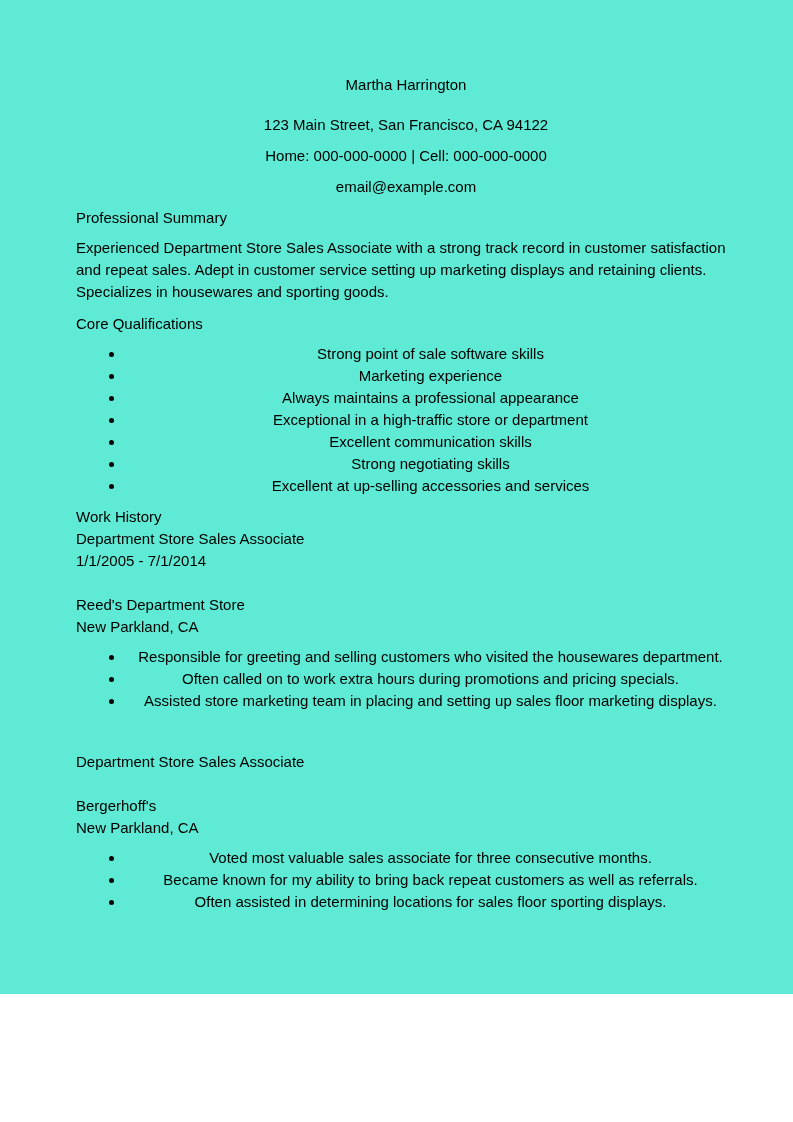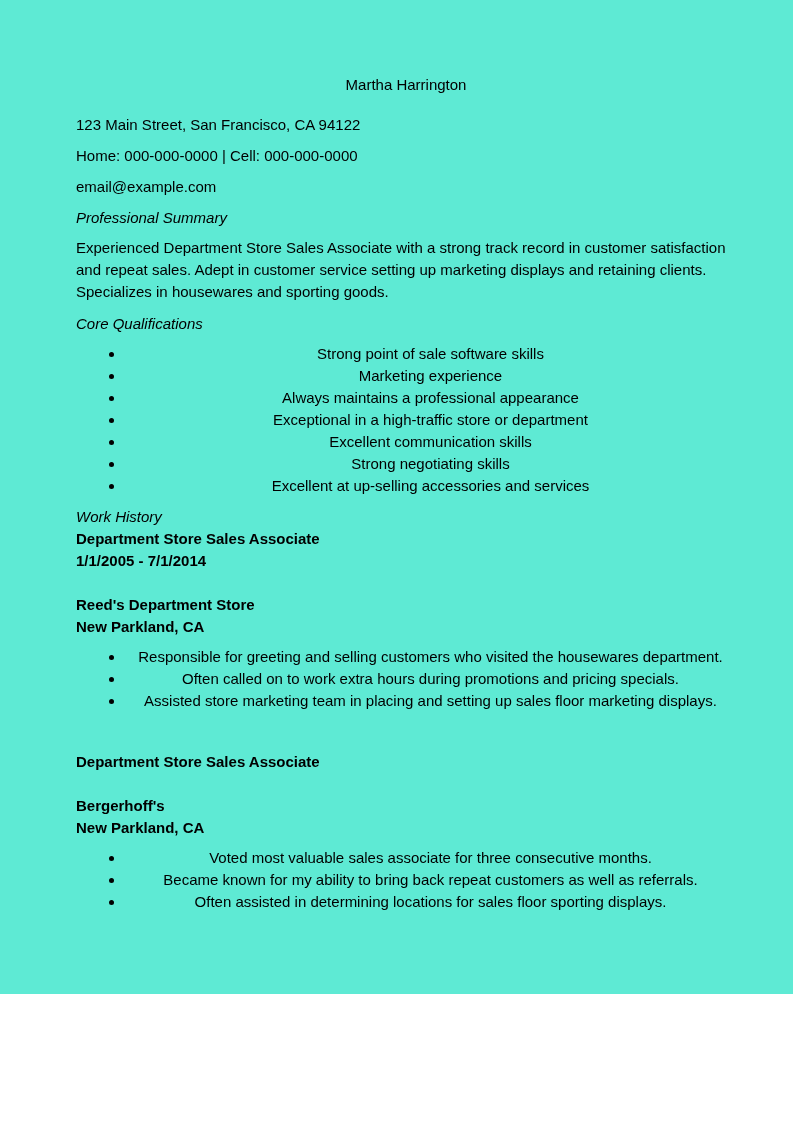--- a/index.html
+++ b/index.html
@@ -19,35 +19,34 @@
     line-height: 22px;
     color: #000000;
     overflow: hidden;
   }
   p { margin: 0; }
   .name {
     text-align: center;
     margin-bottom: 18px;
   }
   .contact {
-    text-align: left;
+    text-align: center;
     margin-bottom: 9px;
   }
   .heading {
     margin-top: 0;
     margin-bottom: 8px;
-    font-style: italic;
   }
   .heading--tight {
     margin-bottom: 0;
   }
   .body-text {
     margin-bottom: 10px;
   }
-  .bold { font-weight: bold; }
+  .bold { font-weight: normal; }
   ul.bullets {
     list-style-type: disc;
     margin: 8px 0 9px 0;
     padding-left: 49px;
     text-align: center;
   }
   ul.bullets li {
     margin: 0;
     padding-left: 0;
   }

